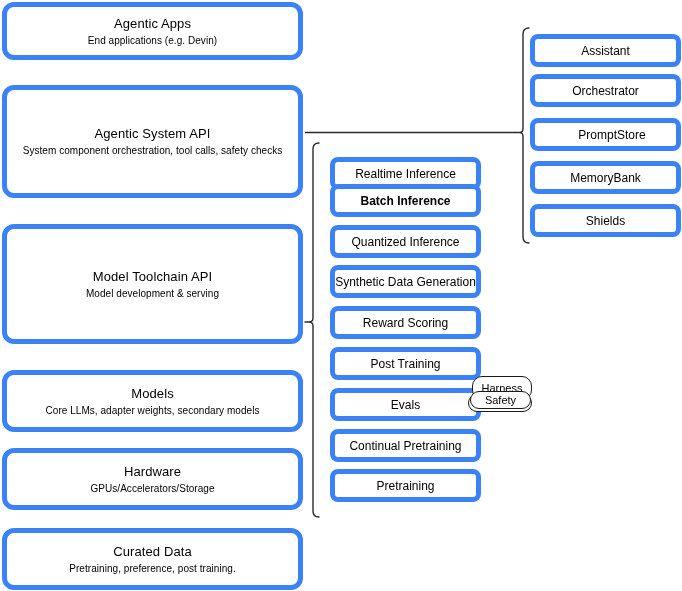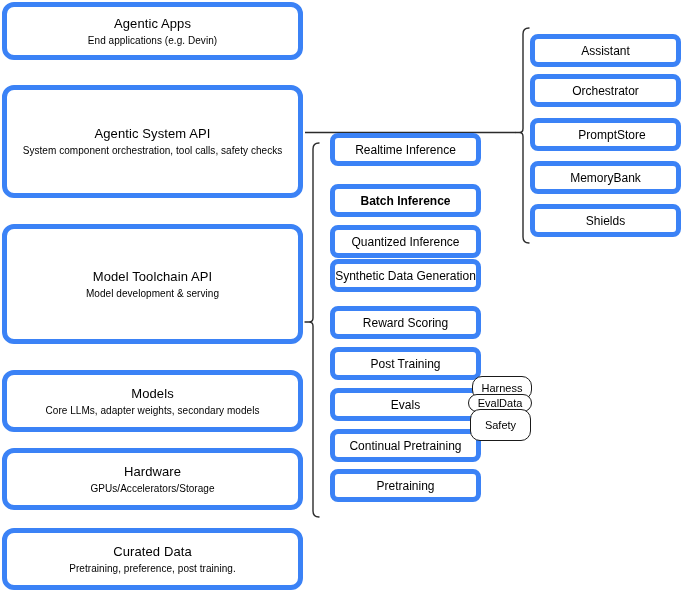--- a/index.html
+++ b/index.html
@@ -139,33 +139,33 @@
   <div class="node layer" style="top:448px; height:62px;">
     <div class="title">Hardware</div>
     <div class="subtitle">GPUs/Accelerators/Storage</div>
   </div>
 
   <div class="node layer" style="top:528px; height:62px;">
     <div class="title">Curated Data</div>
     <div class="subtitle">Pretraining, preference, post training.</div>
   </div>
 
-  <div class="node cap mid" style="top:133px;">Realtime Inference</div>
+  <div class="node cap mid" style="top:157px;">Realtime Inference</div>
   <div class="node cap mid" style="top:184px;font-weight:bold;">Batch Inference</div>
   <div class="node cap mid" style="top:225px;">Quantized Inference</div>
-  <div class="node cap mid" style="top:259px;">Synthetic Data Generation</div>
+  <div class="node cap mid" style="top:265px;">Synthetic Data Generation</div>
   <div class="node cap mid" style="top:306px;">Reward Scoring</div>
   <div class="node cap mid" style="top:347px;">Post Training</div>
   <div class="node cap mid" style="top:388px;">Evals</div>
   <div class="node cap mid" style="top:429px;">Continual Pretraining</div>
   <div class="node cap mid" style="top:469px;">Pretraining</div>
 
   <div class="pill" style="left:472px; top:376px; width:60px; height:24px;">Harness</div>
   <div class="pill" style="left:468px; top:394px; width:64px; height:18px;">EvalData</div>
-  <div class="pill" style="left:470px; top:409px; width:61px; height:32px;">Safety</div>
+  <div class="pill" style="left:470px; top:391px; width:61px; height:18px;">Safety</div>
 
   <div class="node cap right" style="top:34px;">Assistant</div>
   <div class="node cap right" style="top:74px;">Orchestrator</div>
   <div class="node cap right" style="top:118px;padding-left:13px;">PromptStore</div>
   <div class="node cap right" style="top:161px;">MemoryBank</div>
   <div class="node cap right" style="top:204px;">Shields</div>
 
 </div>
 
 </body></html>

